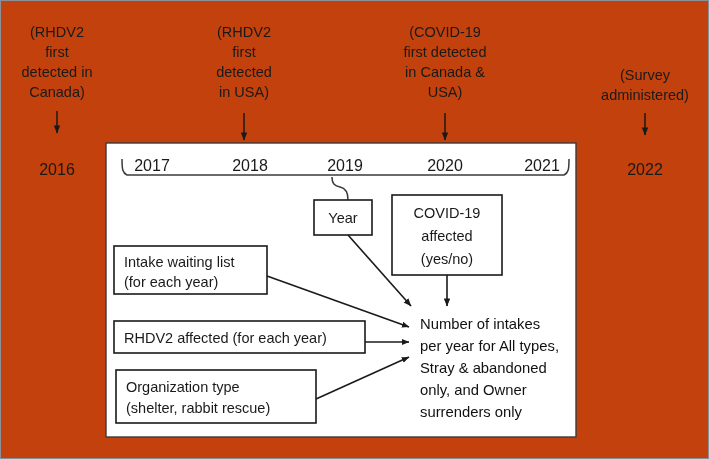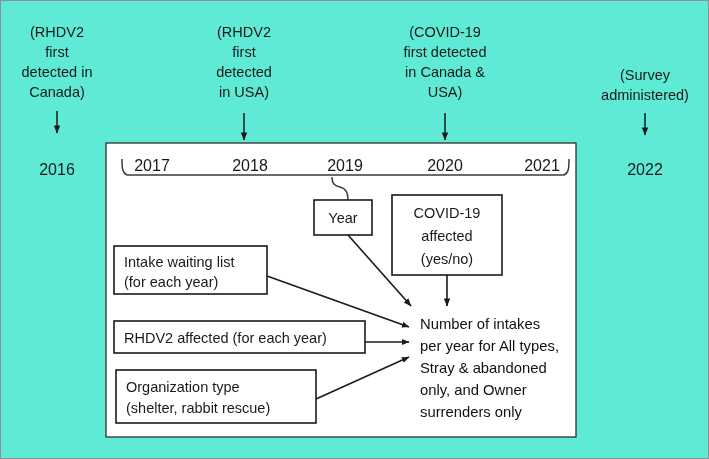--- a/index.html
+++ b/index.html
@@ -4,21 +4,21 @@
 <style>
   html, body {
     margin: 0;
     padding: 0;
     background: #ffffff;
   }
   #figure {
     position: relative;
     width: 709px;
     height: 459px;
-    background: #5eead4;
+    background: #c2410c;
     border: 1px solid #8a8f98;
     box-sizing: border-box;
     overflow: hidden;
     font-family: "Liberation Sans", sans-serif;
   }
   #figure svg {
     position: absolute;
     left: 0;
     top: 0;
     width: 709px;

